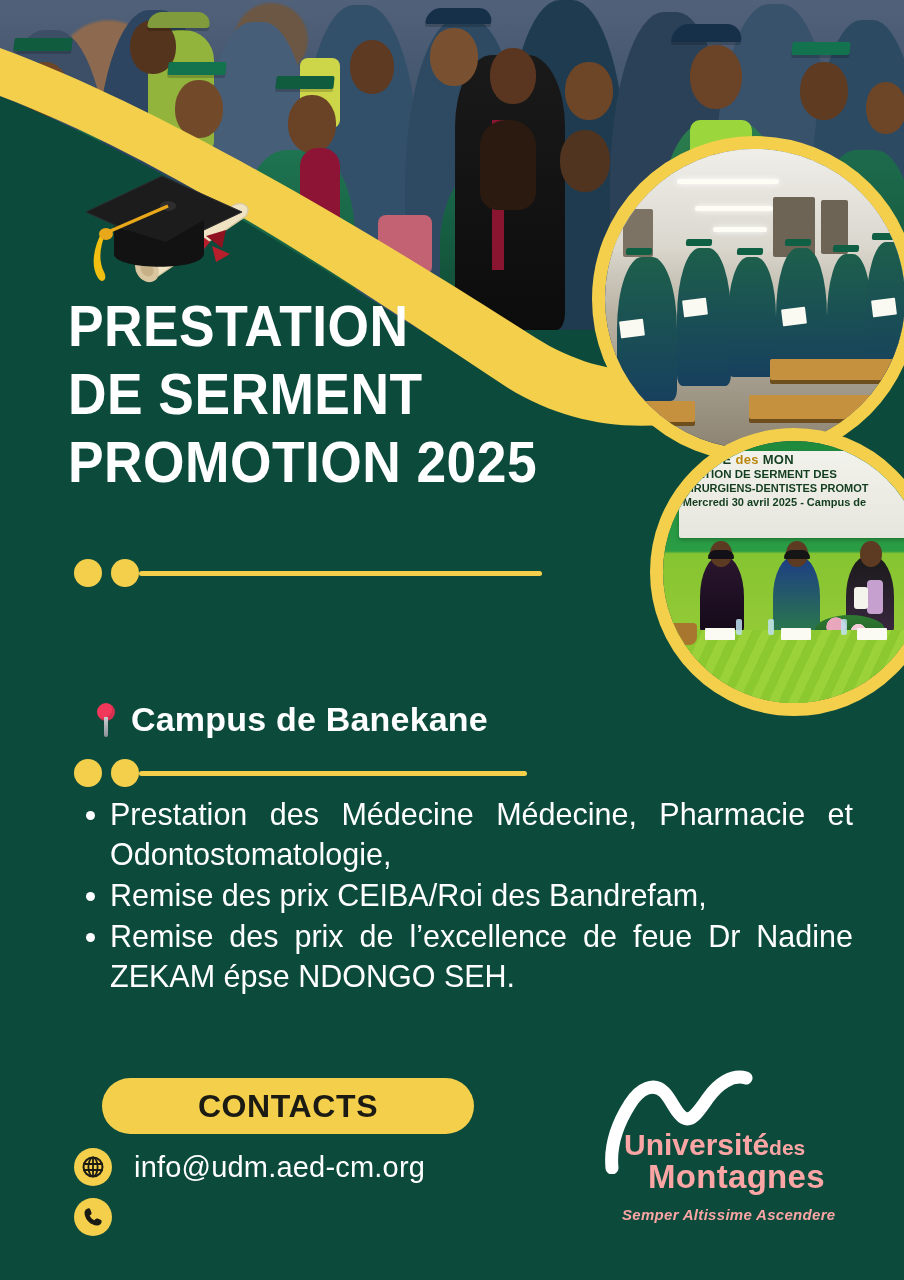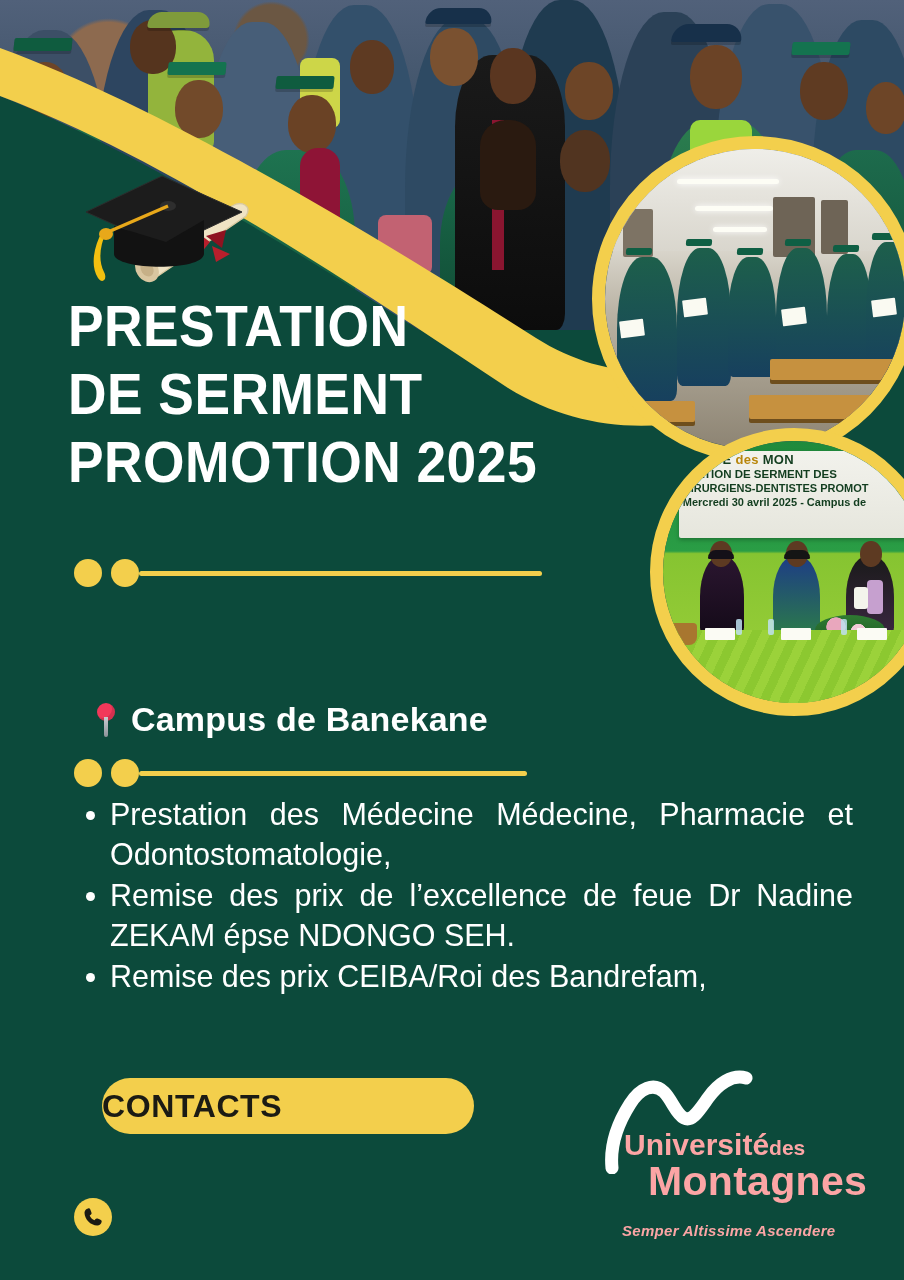--- a/index.html
+++ b/index.html
@@ -139,37 +139,37 @@
   .bullets li{position:relative;}
   .bullets li::before{
     content:"";position:absolute;left:-24px;top:16px;
     width:9px;height:9px;border-radius:50%;background:#fff;
   }
 
   
   .contacts-pill{
     position:absolute;left:102px;top:1078px;width:372px;height:56px;
     background:#F3CF4C;border-radius:30px;
-    display:flex;align-items:center;justify-content:flex-start;
+    display:flex;align-items:center;justify-content:center;
   }
   .contacts-pill span{color:#1b1b14;font-weight:bold;font-size:32px;letter-spacing:.6px;}
 
   .contact-row{position:absolute;display:flex;align-items:center;gap:22px;}
   .c1{left:74px;top:1148px;}
   .c2{left:74px;top:1198px;}
   .badge{width:38px;height:38px;border-radius:50%;background:#F3CF4C;
          display:flex;align-items:center;justify-content:center;}
   .contact-row .val{color:#fff;font-size:29px;letter-spacing:.2px;}
 
   
   .logo{position:absolute;left:596px;top:1070px;width:275px;height:180px;color:#fca5a5;}
   .logo .uni{position:absolute;left:28px;top:58px;font-size:30px;font-weight:bold;}
   .logo .uni .small{font-size:21px;}
-  .logo .mont{position:absolute;left:52px;top:88px;font-size:41px;font-weight:bold;letter-spacing:.3px;}
-  .logo .motto{position:absolute;left:26px;top:136px;font-size:15px;font-style:italic;font-weight:bold;letter-spacing:.3px;margin-top:16px;}
+  .logo .mont{position:absolute;left:52px;top:88px;font-size:33px;font-weight:bold;letter-spacing:.3px;}
+  .logo .motto{position:absolute;left:26px;top:136px;font-size:15px;font-style:italic;font-weight:bold;letter-spacing:.3px;}
 </style>
 </head>
 <body>
 
 <div class="poster">
 
   <div class="photo-top">
     <div class="sky"></div>
     <div class="crowd">
 
@@ -347,29 +347,39 @@
 
   <div class="divider div2">
     <span class="dot"></span>
     <span class="dot"></span>
     <span class="bar"></span>
   </div>
 
   <div class="bullets">
     <ul>
       <li>Prestation des Médecine Médecine, Pharmacie et Odontostomatologie,</li>
+      <li>Remise des prix CEIBA/Roi des Bandrefam,</li>
       <li>Remise des prix de  l’excellence de feue Dr Nadine ZEKAM épse NDONGO SEH.</li>
-      <li>Remise des prix CEIBA/Roi des Bandrefam,</li>
     </ul>
   </div>
 
   <div class="contacts-pill">
     <span>CONTACTS</span>
   </div>
 
+  <div class="contact-row c1">
+    <span class="badge">
+      <svg width="24" height="24" viewBox="0 0 24 24">
+        <circle cx="12" cy="12" r="9.5" fill="none" stroke="#1b1b14" stroke-width="2"></circle>
+        <ellipse cx="12" cy="12" rx="4.6" ry="9.5" fill="none" stroke="#1b1b14" stroke-width="1.8"></ellipse>
+        <path d="M2.6,9 H21.4 M2.6,15 H21.4 M12,2.5 V21.5" stroke="#1b1b14" stroke-width="1.8"></path>
+      </svg>
+    </span>
+    <span class="val">info@udm.aed-cm.org</span>
+  </div>
 
   <div class="contact-row c2">
     <span class="badge">
       <svg width="22" height="22" viewBox="0 0 24 24">
         <path d="M6.6,2.6 C8,2.2 8.8,3 9.3,4.4 L10.3,7 C10.7,8.1 10.4,8.8 9.5,9.5 L8.4,10.3
                  C9.3,12.6 11.4,14.7 13.7,15.6 L14.5,14.5 C15.2,13.6 15.9,13.3 17,13.7
                  L19.6,14.7 C21,15.2 21.8,16 21.4,17.4 C20.8,19.6 18.9,21.4 16.6,21.3
                  C9.2,21 3,14.8 2.7,7.4 C2.6,5.1 4.4,3.2 6.6,2.6 Z" fill="#1b1b14"></path>
       </svg>
     </span>

